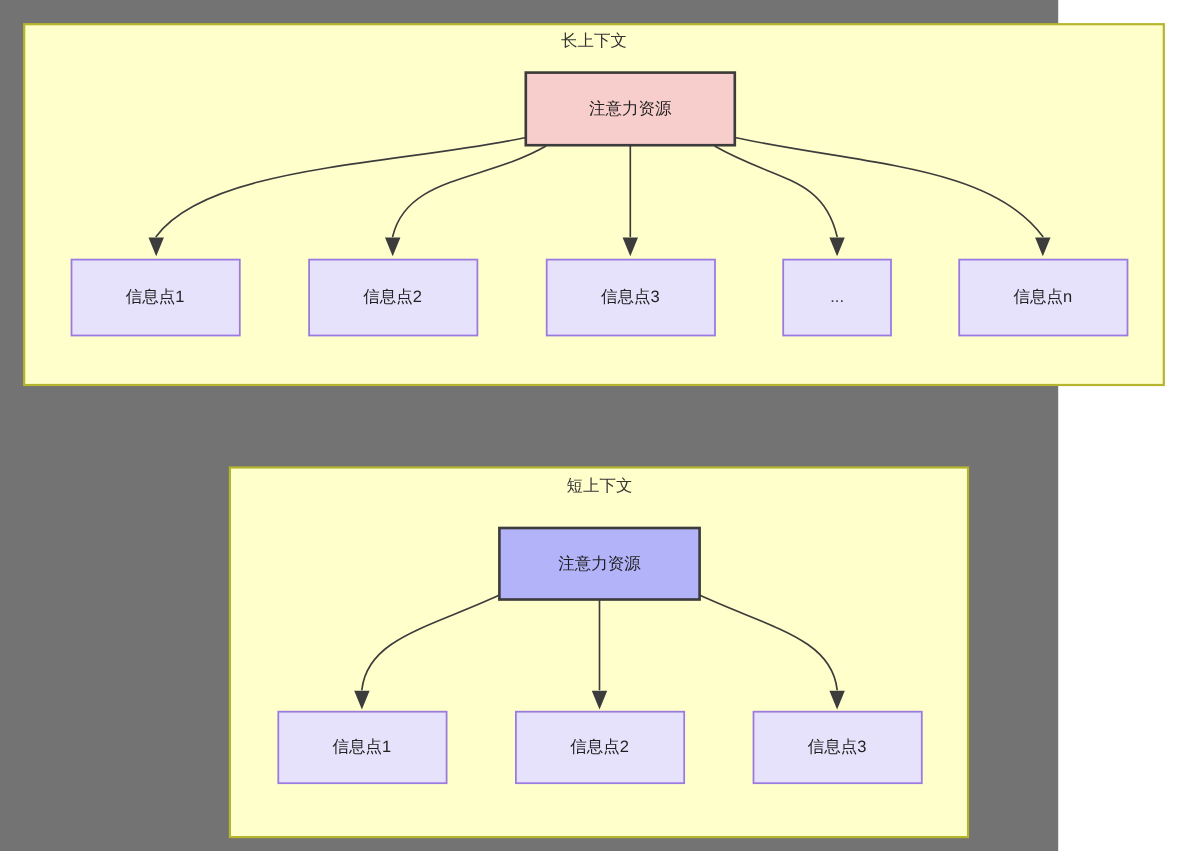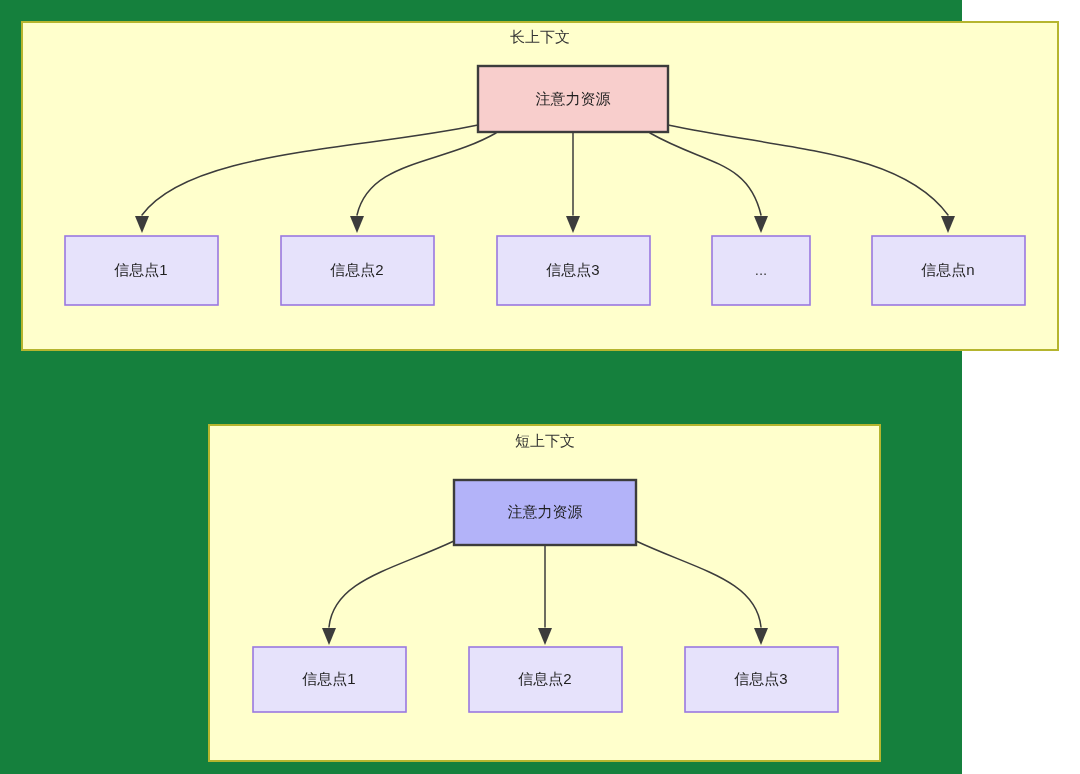--- a/index.html
+++ b/index.html
@@ -10,21 +10,21 @@
   body {
     width: 1080px;
     height: 774px;
     font-family: "Liberation Sans", "DejaVu Sans", sans-serif;
     overflow: hidden;
   }
   #diagram-root {
     position: relative;
     width: 962px;
     height: 774px;
-    background: #15803d;
+    background: #737373;
   }
   svg#diagram-svg {
     position: absolute;
     top: 0;
     left: 0;
     width: 1080px;
     height: 774px;
     display: block;
   }
   .container-rect {

